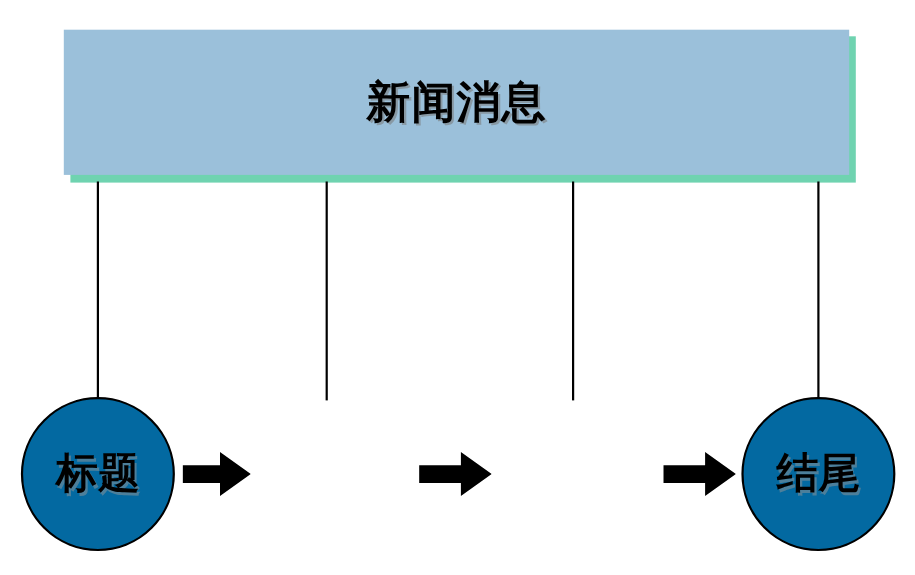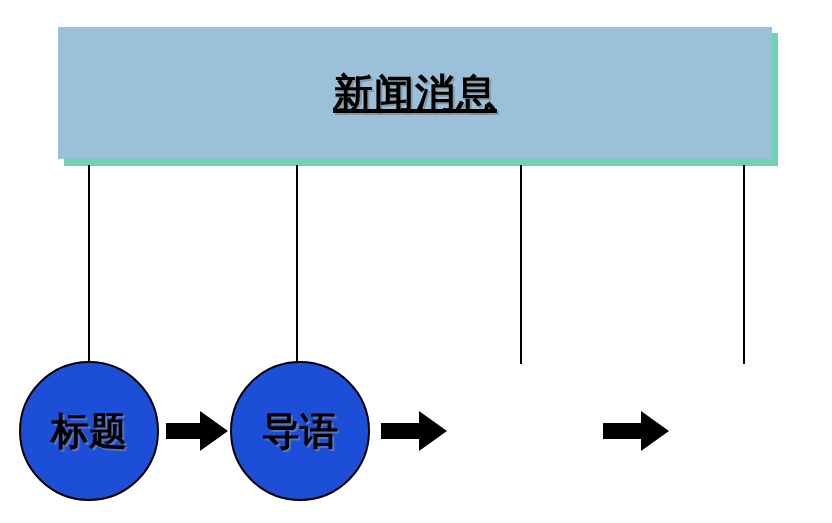--- a/index.html
+++ b/index.html
@@ -39,38 +39,37 @@
     justify-content: center;
   }
   .banner-title {
     font-size: 40px;
     font-weight: bold;
     color: #000000;
     letter-spacing: 1px;
     text-shadow: 2px 2px 0 rgba(120,120,120,0.55);
     line-height: 1;
     user-select: none;
-    text-decoration: underline;
   }
 
   
   .connector {
     position: absolute;
     width: 2px;
     background: #000000;
   }
 
   
   .node {
     position: absolute;
     width: 140px;
     height: 140px;
     border-radius: 50%;
     border: 2px solid #000000;
-    background: #1d4ed8;
+    background: #0369a1;
     box-sizing: border-box;
     display: flex;
     align-items: center;
     justify-content: center;
   }
   .node-label {
     font-size: 38px;
     font-weight: bold;
     color: #000000;
     line-height: 1;
@@ -99,25 +98,25 @@
 
   <div class="connector" style="left:88px;  top:165px; height:199px;"></div>
   <div class="connector" style="left:296px; top:165px; height:199px;"></div>
   <div class="connector" style="left:520px; top:165px; height:199px;"></div>
   <div class="connector" style="left:743px; top:165px; height:199px;"></div>
 
   <div class="node" style="left:19px; top:361px;">
     <span class="node-label">标题</span>
   </div>
 
-  <div class="node" style="left:230px; top:361px;">
-    <span class="node-label">导语</span>
-  </div>
 
 
+  <div class="node" style="left:674px; top:361px;">
+    <span class="node-label">结尾</span>
+  </div>
 
   <svg class="arrow" style="left:166px; top:409px;" width="62" height="44" viewBox="0 0 62 44">
     <polygon points="0,14 34,14 34,2 62,22 34,42 34,30 0,30" fill="#000000"></polygon>
   </svg>
 
   <svg class="arrow" style="left:381px; top:409px;" width="66" height="44" viewBox="0 0 66 44">
     <polygon points="0,14 38,14 38,2 66,22 38,42 38,30 0,30" fill="#000000"></polygon>
   </svg>
 
   <svg class="arrow" style="left:603px; top:409px;" width="66" height="44" viewBox="0 0 66 44">

